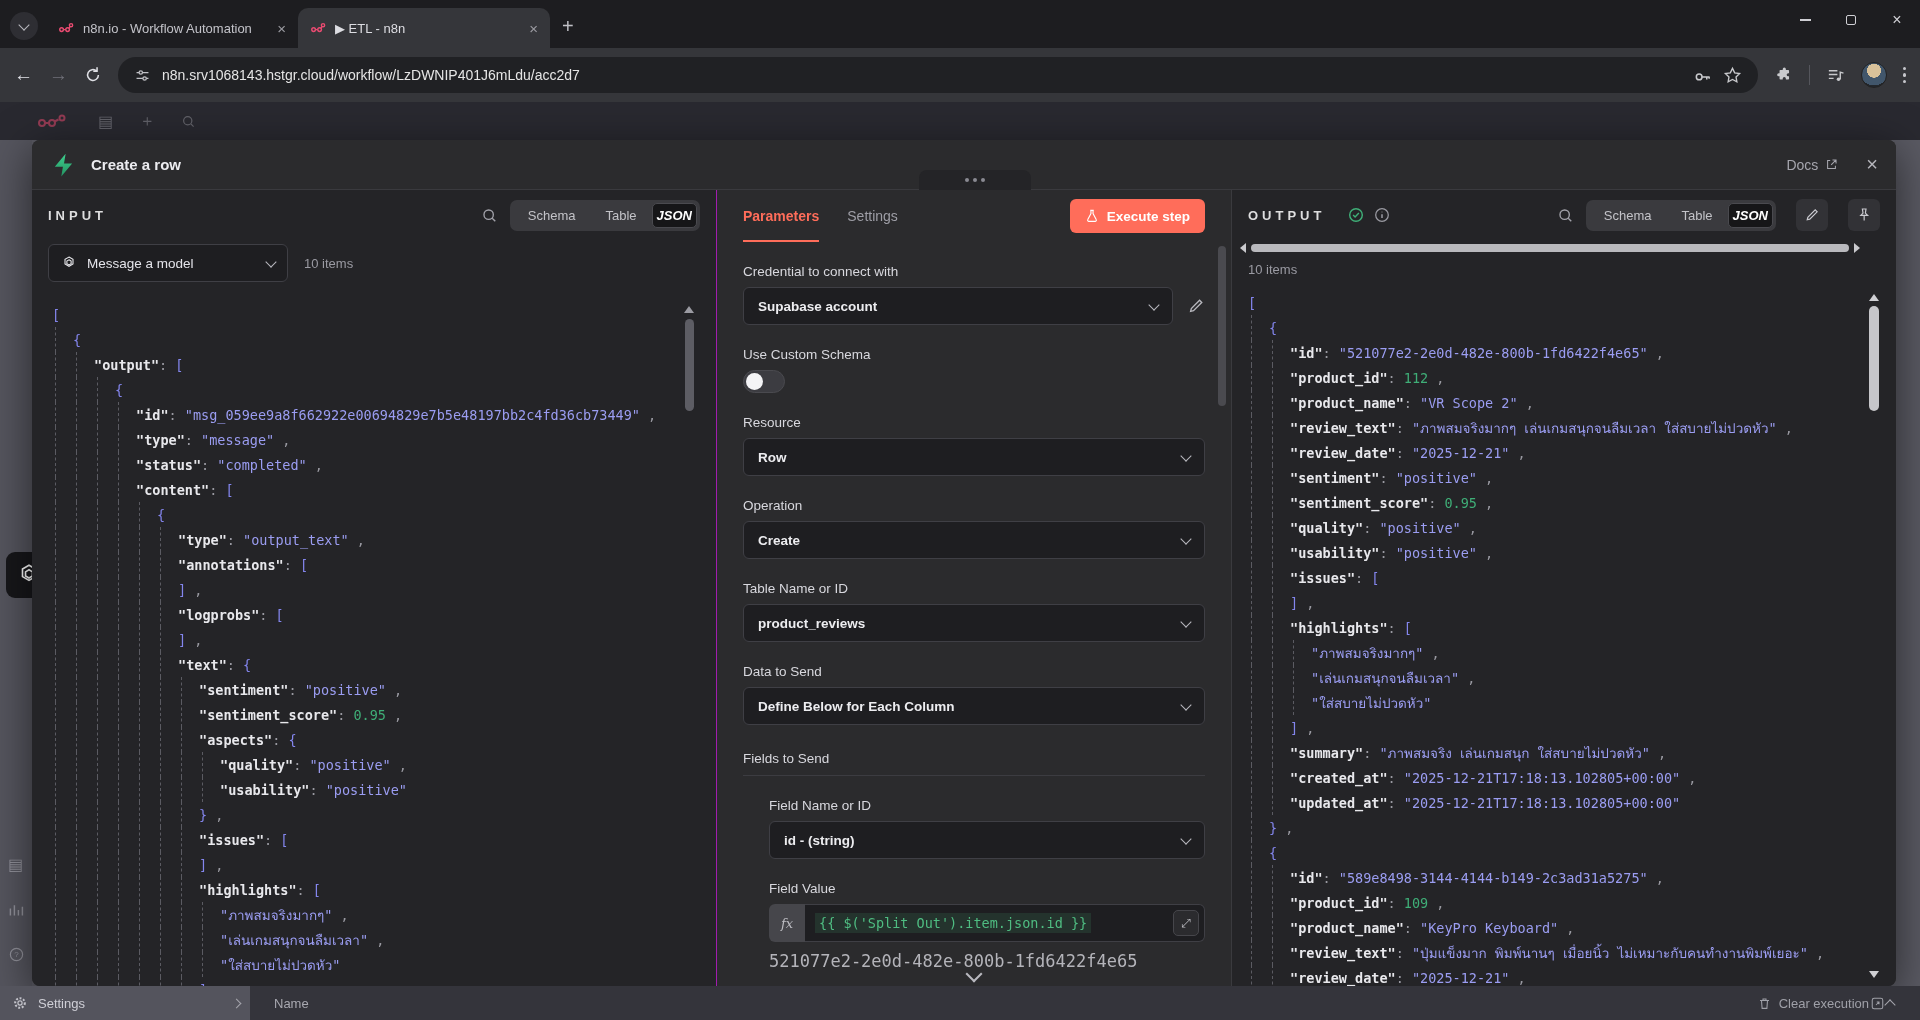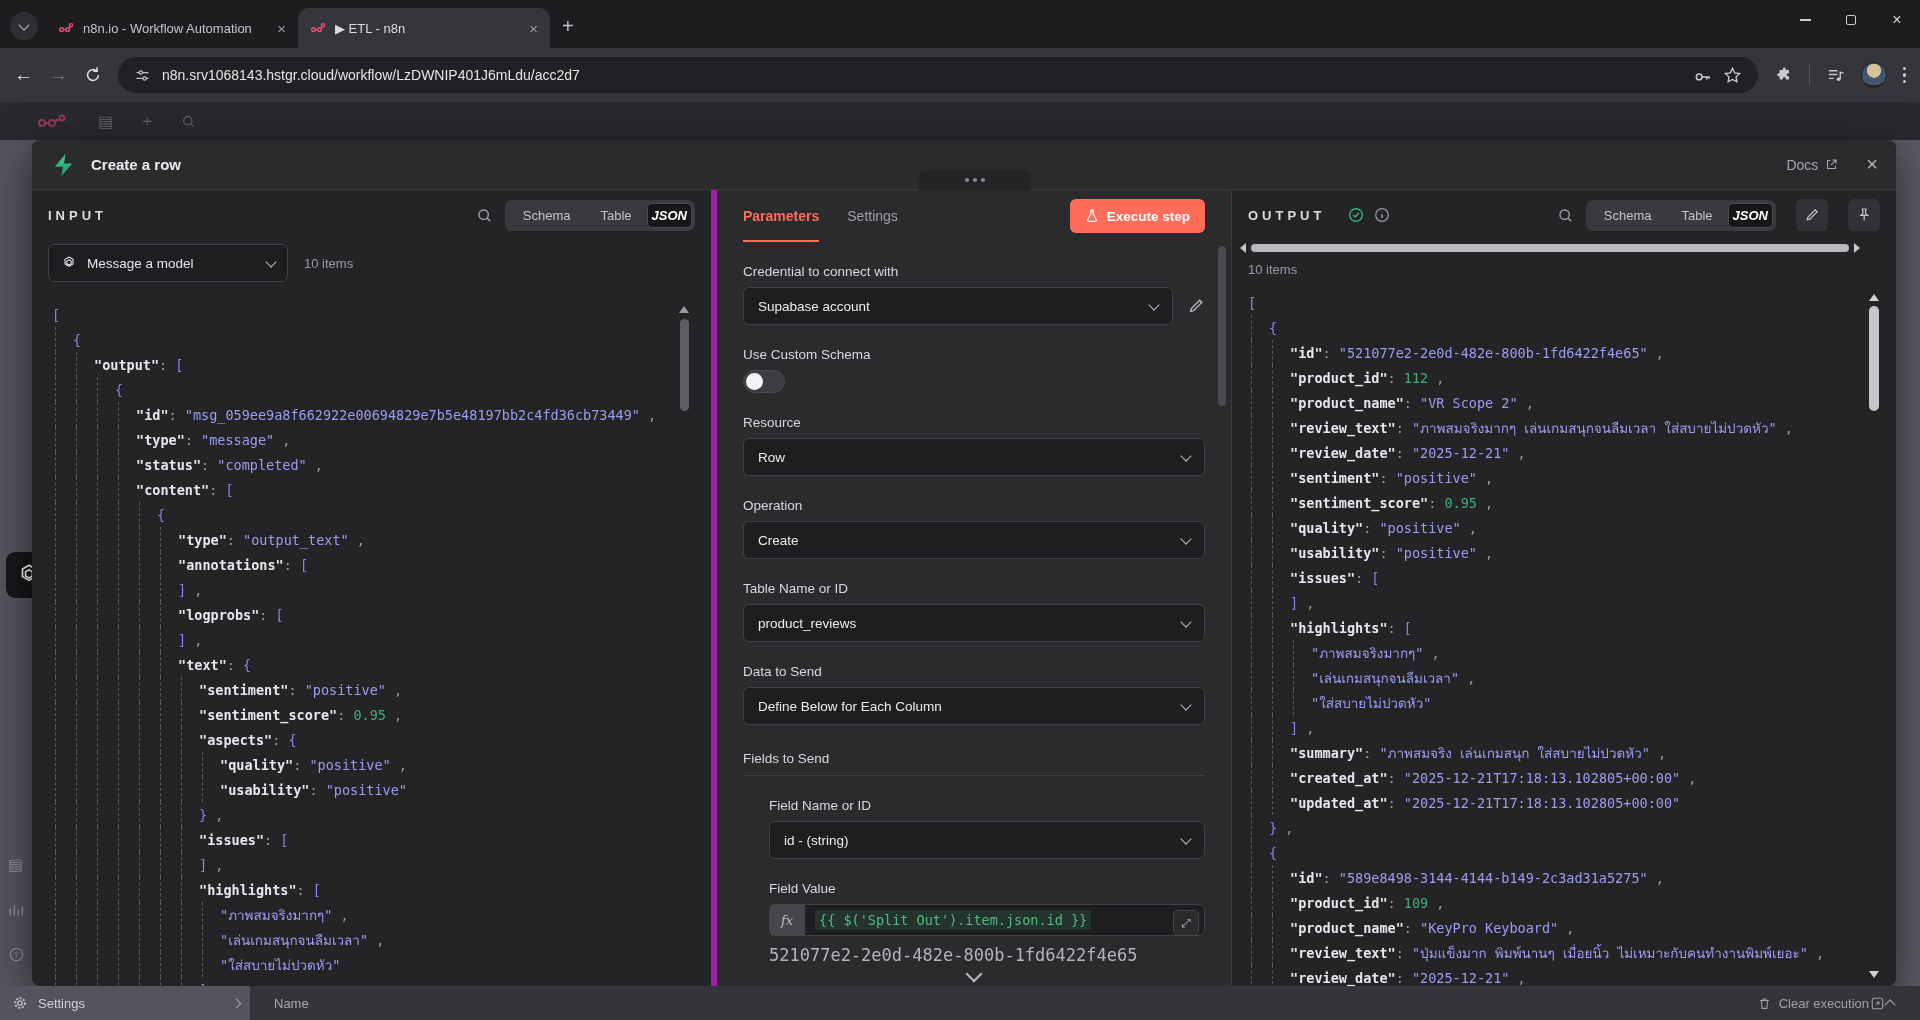--- a/index.html
+++ b/index.html
@@ -58,21 +58,21 @@
   .m-title { font-size:15px; font-weight:600; color:#ececf0; margin-left:14px; }
   .m-sp { flex:1; }
   .docs { display:flex; align-items:center; gap:7px; color:#a6a6ae; font-size:14px; }
   .m-close { color:#b6b6bc; font-size:20px; margin-left:28px; }
   .grip { position:absolute; top:30px; left:887px; width:112px; height:20px; background:#242427; border-radius:8px 8px 0 0; display:flex; align-items:center; justify-content:center; gap:4px; }
   .grip i { width:4px; height:4px; border-radius:50%; background:#8a8a92; }
 
   .m-body { display:grid; grid-template-columns:685px 515px 664px; height:796px; }
   .panel { position:relative; overflow:hidden; }
   .input-panel, .output-panel { background:#242427; }
-  .input-panel { border-right:6px solid #a21caf; }
+  .input-panel { border-right:1px solid #a21caf; }
   .params-panel { background:#2b2b2d; border-right:1px solid #3a3a3e; padding:0 26px; }
 
   .p-head { height:50px; display:flex; align-items:center; gap:12px; padding:0 16px; }
   .panel-title { font-size:13px; font-weight:700; letter-spacing:4px; color:#dededf; }
   .head-sp { flex:1; }
   .icon-btn { color:#a2a2aa; display:flex; align-items:center; }
   .segmented { display:flex; background:#3a3a3e; border-radius:7px; padding:3px; }
   .seg-opt { padding:5px 15px; font-size:13px; color:#c3c3c8; border-radius:5px; }
   .seg-opt.active { background:#161618; color:#ffffff; font-weight:600; border:1px solid #4a4a4f; padding:4px 4px;font-style:italic; }
   .sq-btn { width:32px; height:32px; border-radius:6px; background:#323236; display:flex; align-items:center; justify-content:center; color:#c9c9cf; margin-left:8px; }
@@ -110,28 +110,28 @@
   .hscroll .thumb { flex:1; height:8px; background:#b9b9bd; border-radius:4px; }
 
   
   .p-tabs { height:52px; display:flex; align-items:center; gap:28px; }
   .ptab { font-size:14px; color:#9e9ea6; height:100%; display:flex; align-items:center; position:relative; }
   .ptab.active { color:#ff6d5a; font-weight:700; }
   .ptab.active::after { content:""; position:absolute; left:0; right:0; bottom:0; height:2px; background:#ff6d5a; }
   .exec-btn { height:34px; background:#ff6d5a; border-radius:6px; display:flex; align-items:center; gap:8px; padding:0 15px; color:#fff; font-size:13.5px; font-weight:600; }
   .f-label { font-size:13.5px; color:#d8d8de; margin:22px 0 8px; }
   .select { height:38px; background:#1e1e21; border:1px solid #3f3f45; border-radius:6px; display:flex; align-items:center; padding:0 14px; font-size:13.5px; color:#ededf0; }
-  .select .lbl { flex:1; }
+  .select .lbl { flex:1;font-weight:bold; }
   .cred-row { display:flex; align-items:center; gap:14px; }
   .cred-row .select { flex:1; }
   .toggle { width:42px; height:23px; background:#3c3c41; border:1px solid #4a4a4f; border-radius:12px; position:relative; margin-top:2px; }
   .toggle .knob { position:absolute; left:2px; top:2px; width:17px; height:17px; border-radius:50%; background:#f4f4f6; }
   .fts-head { margin-top:26px; font-size:13.5px; color:#d8d8de; padding-bottom:9px; border-bottom:1px solid #3c3c41; }
   .fts-block { margin-left:26px; }
-  .expr-row { display:flex; align-items:stretch; height:32px; }
+  .expr-row { display:flex; align-items:stretch; height:38px; }
   .fx-badge { width:36px; background:#46464b; border-radius:6px 0 0 6px; display:flex; align-items:center; justify-content:center; color:#bcbcc2; font-style:italic; font-size:13px; font-family:"DejaVu Serif", serif; }
   .expr-input { flex:1; background:#1e1e21; border:1px solid #3f3f45; border-left:none; border-radius:0 6px 6px 0; display:flex; align-items:center; padding:0 10px; position:relative; }
   .expr-text { font-family:"DejaVu Sans Mono", monospace; font-size:13.5px; color:#4fbd82; background:rgba(80,190,130,.13); padding:2px 4px; }
   .expand-btn { position:absolute; right:5px; top:5px; width:26px; height:26px; background:#2b2b2e; border:1px solid #46464b; border-radius:5px; display:flex; align-items:center; justify-content:center; color:#b9b9bf; font-size:12px; }
   .expr-result { margin-top:9px; font-family:"DejaVu Sans Mono", monospace; font-size:17px; color:#b4b4ba; }
   .more-chev { position:absolute; bottom:6px; left:50%; width:12px; height:12px; border-right:2px solid #b9b9bf; border-bottom:2px solid #b9b9bf; transform:translateX(-50%) rotate(45deg); }
 
   .out-items { position:absolute; top:72px; left:16px; font-size:13px; color:#9a9aa2; }
   .output-panel .json-area { left:16px; right:44px; top:100px; }
   .ok-badge { display:flex; align-items:center; gap:8px; margin-left:10px; }

